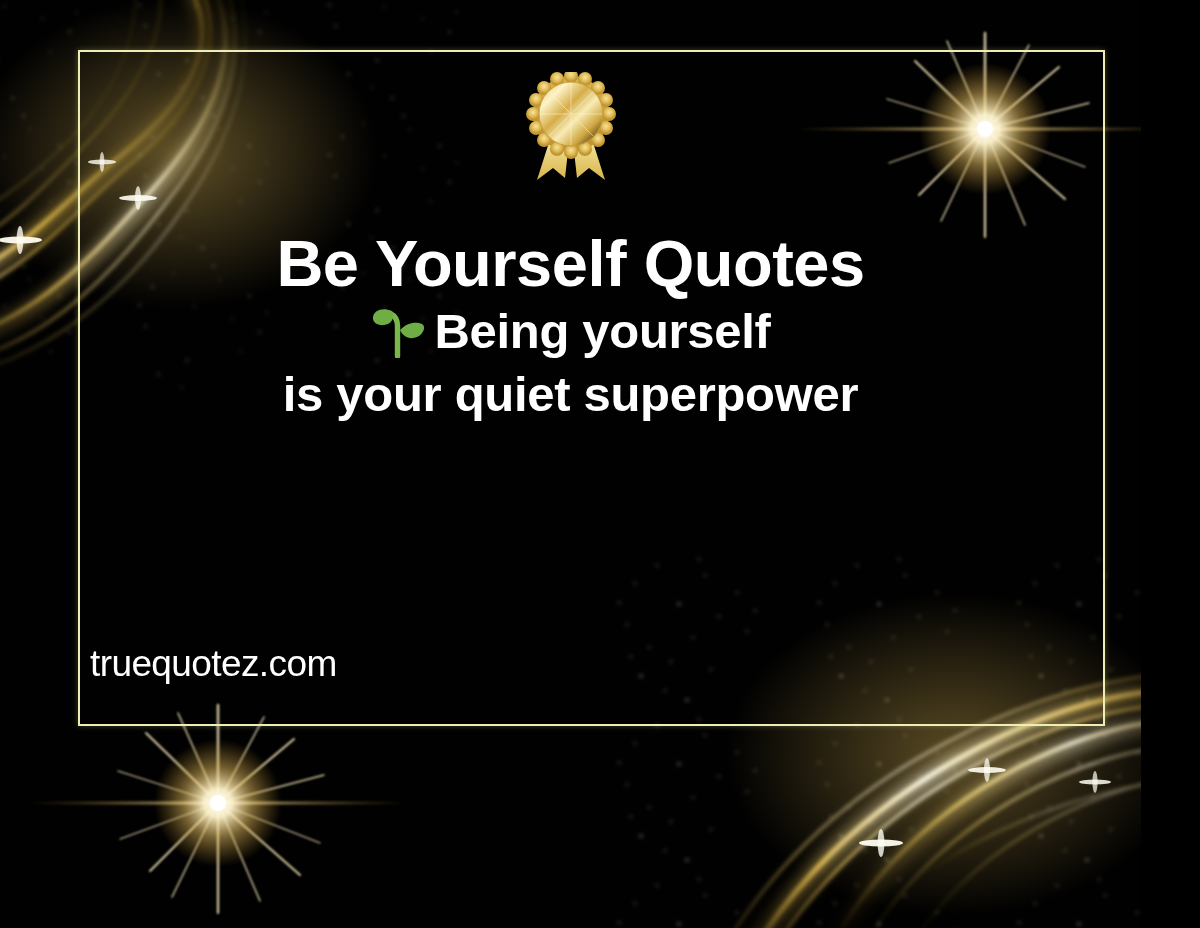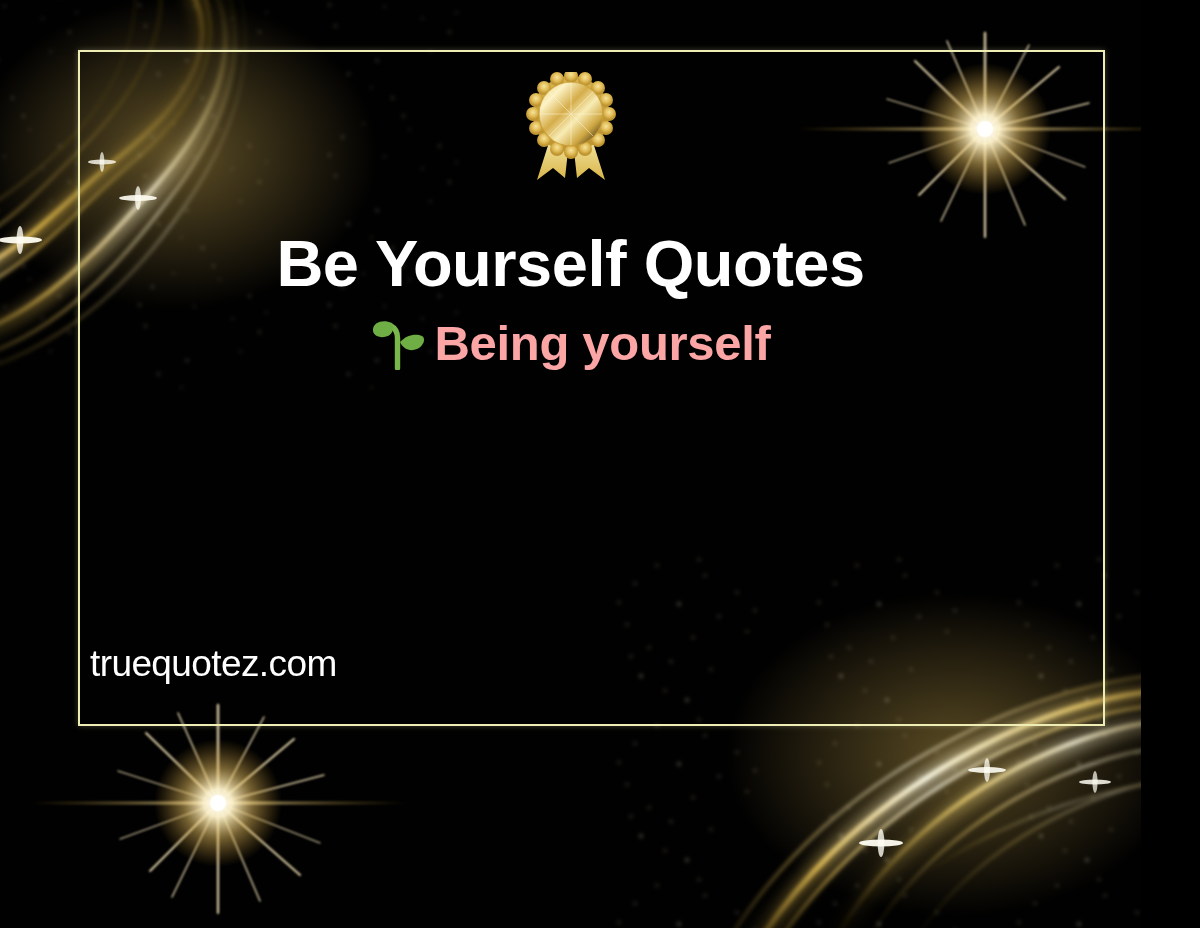--- a/index.html
+++ b/index.html
@@ -135,23 +135,23 @@
     color: #ffffff;
     font-size: 65px;
     font-weight: 700;
     letter-spacing: -0.5px;
     line-height: 1.05;
     font-family: "Liberation Sans", sans-serif;
   }
 
   #quote-block {
     position: absolute;
-    top: 312px; left: 0; right: 0;
+    top: 300px; left: 0; right: 0;
     text-align: center;
-    color: #fca5a5;
+    color: #ffffff;
     font-size: 49px;
     font-weight: 700;
     line-height: 1.28;
     letter-spacing: -0.3px;
     font-family: "Liberation Sans", sans-serif;
   }
   .quote-line { display:block; white-space: nowrap; }
   #sprout-icon {
     display:inline-block;
     width: 58px; height: 52px;
@@ -428,17 +428,18 @@
     <h1 id="page-title">Be Yourself Quotes</h1>
 
     <div id="quote-block">
       <span class="quote-line">
         <svg id="sprout-icon" viewBox="0 0 58 52">
           <path d="M27.5 50 L27.5 20 C27.5 14 25 10 21 8" stroke="#79b74a" stroke-width="5.4" fill="none" stroke-linecap="round"></path>
           <path d="M22 5 C13 1 4 4 3 11 C2 18 11 21 18 18 C23 16 24 10 22 5 Z" fill="#6fae44"></path>
           <path d="M30 24 C36 17 46 15 52 18 C56 20 54 28 47 31 C40 34 33 31 30 24 Z" fill="#6fae44"></path>
         </svg><span>Being yourself</span>
       </span>
+      <span class="quote-line">is your quiet superpower</span>
     </div>
 
     <div id="watermark">truequotez.com</div>
   </div>
 </div>
 
 </body></html>

